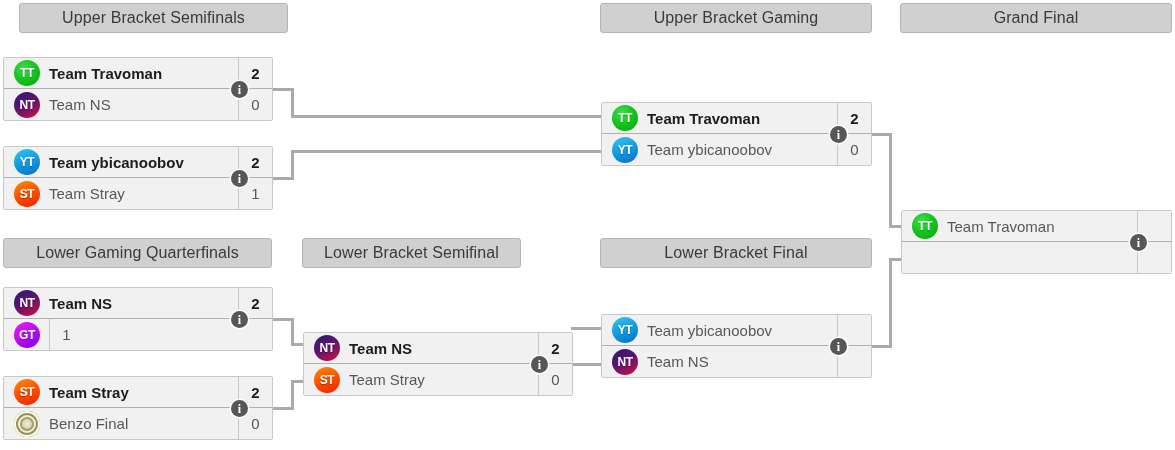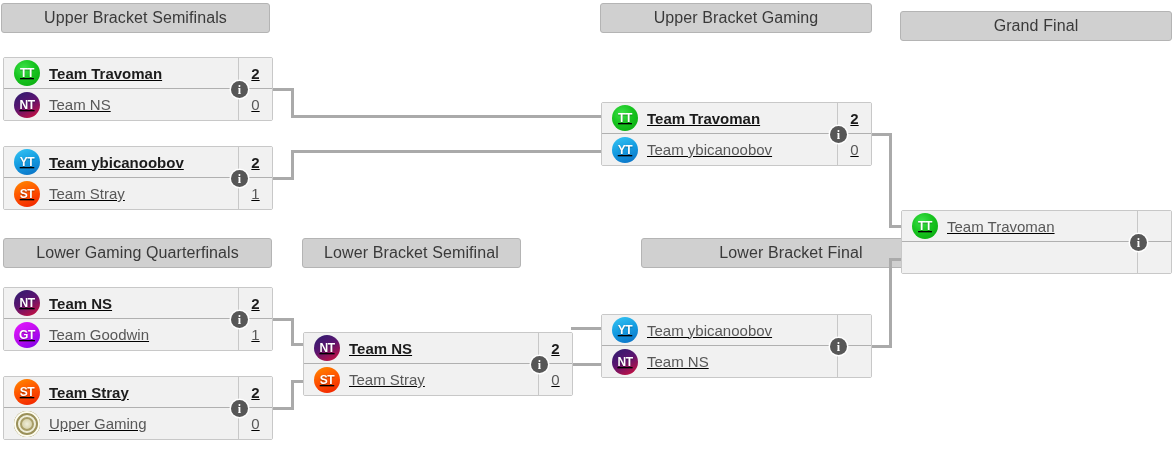--- a/index.html
+++ b/index.html
@@ -43,21 +43,20 @@
     z-index: 3;
   }
 
   .match-row {
     position: relative;
     height: 31px;
     display: flex;
     align-items: center;
     box-sizing: border-box;
     background: #f1f1f1;
-    text-decoration: underline;
   }
   .match-row.first {
     border-bottom: 1px solid #b0b0b0;
   }
 
   .logo {
     width: 26px;
     height: 26px;
     margin-left: 10px;
     margin-right: 9px;
@@ -130,36 +129,36 @@
     position: absolute;
     background: #aaaaaa;
     z-index: 1;
   }
   .conn.h { height: 3px; }
   .conn.v { width: 3px; }
 </style>
 </head>
 <body>
 
-<div class="round-header" style="left:1px;  top:3px;   width:269px;">
+<div class="round-header" style="left:19px;  top:3px;   width:269px;">
   <span>Upper Bracket Semifinals</span>
 </div>
 <div class="round-header" style="left:600px; top:3px;  width:272px;">
   <span>Upper Bracket Gaming</span>
 </div>
-<div class="round-header" style="left:900px; top:11px;  width:272px;">
+<div class="round-header" style="left:900px; top:3px;  width:272px;">
   <span>Grand Final</span>
 </div>
 <div class="round-header" style="left:3px;  top:238px; width:269px;">
   <span>Lower Gaming Quarterfinals</span>
 </div>
 <div class="round-header" style="left:302px; top:238px; width:219px;">
   <span>Lower Bracket Semifinal</span>
 </div>
-<div class="round-header" style="left:600px; top:238px; width:300px;margin-left:41px;">
+<div class="round-header" style="left:600px; top:238px; width:272px;">
   <span>Lower Bracket Final</span>
 </div>
 
 <div class="conn h" style="left:272px; top:88px;  width:22px;"></div>
 <div class="conn v" style="left:291px; top:88px;  height:30px;"></div>
 <div class="conn h" style="left:291px; top:115px; width:310px;"></div>
 
 <div class="conn h" style="left:272px; top:177px; width:22px;"></div>
 <div class="conn v" style="left:291px; top:150px; height:30px;"></div>
 <div class="conn h" style="left:291px; top:150px; width:310px;"></div>
@@ -241,35 +240,34 @@
 </div>
 
 <div class="match" style="left:3px; top:287px;">
   <div class="match-row first winner">
     <span class="logo" style="background: linear-gradient(150deg, rgb(43, 29, 110) 0%, rgb(90, 20, 112) 45%, rgb(214, 16, 58) 100%);">NT</span>
     <span class="tname">Team NS</span>
     <span class="score">2</span>
   </div>
   <div class="match-row">
     <span class="logo" style="background: linear-gradient(150deg, rgb(230, 23, 255) 0%, rgb(193, 13, 240) 45%, rgb(123, 0, 232) 100%);">GT</span>
-    <span class="tname">Team Goodwin</span>
     <span class="score">1</span>
   </div>
   <div class="info-badge" style="left:227px; top:23px;">i</div>
 </div>
 
 <div class="match" style="left:3px; top:376px;">
   <div class="match-row first winner">
     <span class="logo" style="background: linear-gradient(160deg, rgb(255, 138, 0) 0%, rgb(255, 85, 0) 45%, rgb(240, 32, 0) 100%);">ST</span>
     <span class="tname">Team Stray</span>
     <span class="score">2</span>
   </div>
   <div class="match-row">
     <span class="logo" style="background: radial-gradient(circle, rgb(239, 238, 218) 0%, rgb(207, 200, 154) 38%, rgb(163, 154, 99) 70%, rgb(141, 132, 80) 100%); box-shadow: rgb(253, 252, 240) 0px 0px 0px 2px inset, rgb(154, 144, 89) 0px 0px 0px 4px inset, rgb(239, 238, 218) 0px 0px 0px 6px inset, rgb(167, 157, 102) 0px 0px 0px 8px inset;"></span>
-    <span class="tname">Upper Gaming</span>
+    <span class="tname">Benzo Final</span>
     <span class="score">0</span>
   </div>
   <div class="info-badge" style="left:227px; top:23px;">i</div>
 </div>
 
 <div class="match" style="left:303px; top:332px;">
   <div class="match-row first winner">
     <span class="logo" style="background: linear-gradient(150deg, rgb(43, 29, 110) 0%, rgb(90, 20, 112) 45%, rgb(214, 16, 58) 100%);">NT</span>
     <span class="tname">Team NS</span>
     <span class="score">2</span>

